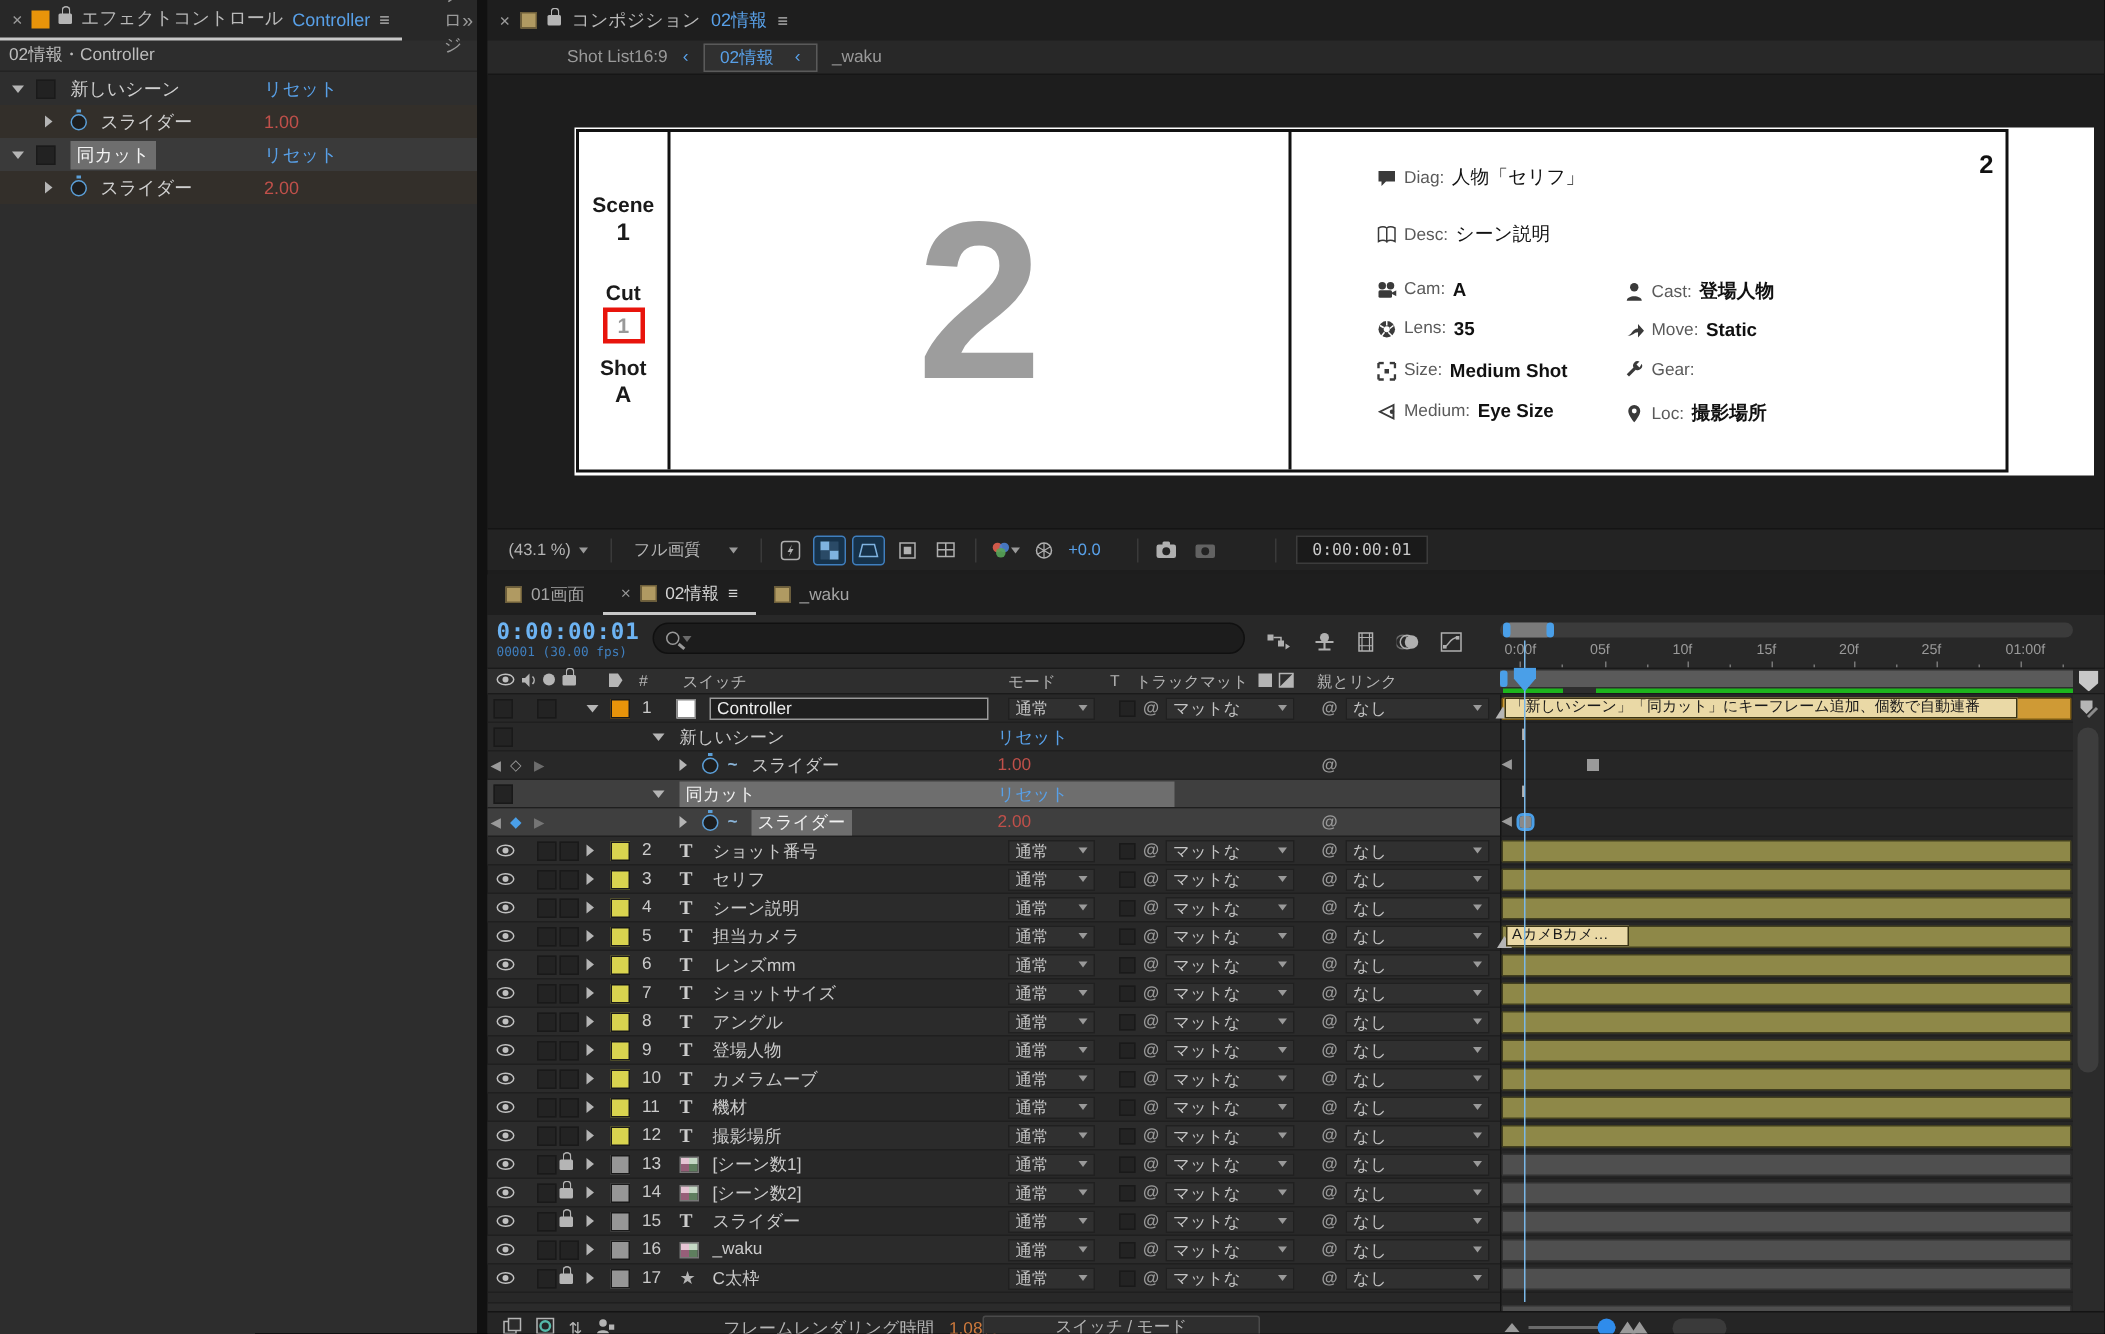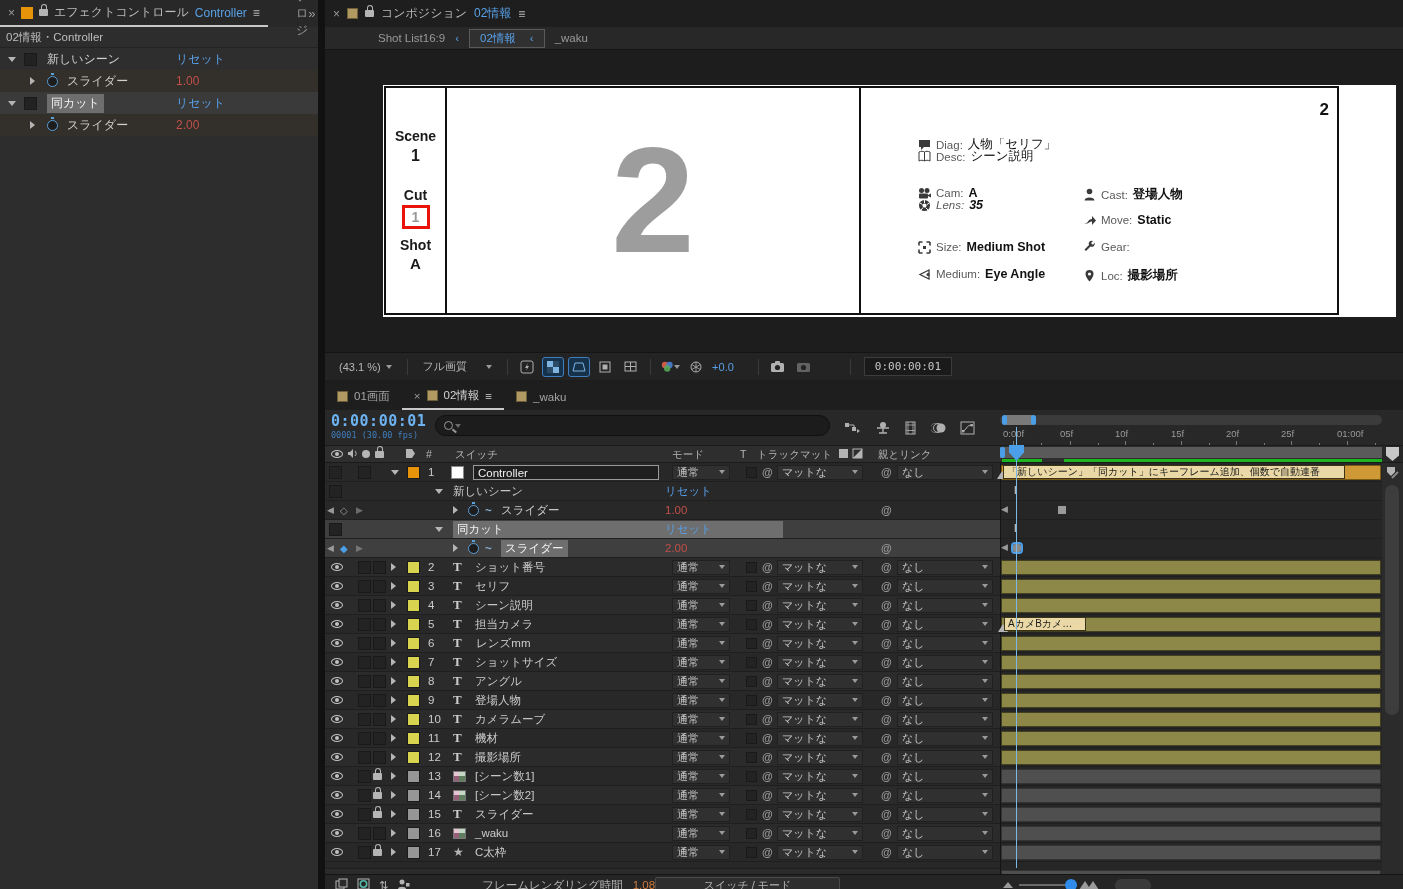--- a/index.html
+++ b/index.html
@@ -246,21 +246,21 @@
             <div style="margin-top:3px;font-size:16px">1</div>
             <div style="margin-top:22px">Cut</div>
             <div style="margin-top:2px"><span class="sb-cut-box">1</span></div>
             <div style="margin-top:8px">Shot</div>
             <div style="margin-top:2px;font-size:15px">A</div>
           </div>
           <div class="sb-big">2</div>
           <div class="sb-info">
             <div class="sb-page">2</div>
             <div id="sb-info-lines">
-                <div class="info-line" style="left: 57px; top: 22px; margin-top: 26px;">
+                <div class="info-line" style="left: 57px; top: 22px;">
                   <span class="iico">
                     <svg width="13" height="13">
                       <path d="M1 2h11v7H6L3 12V9H1z" fill="#3a3a3a"></path>
                     </svg>
                   </span>
     <span class="info-label">Diag:</span>
     <span class="info-value serif">人物「セリフ」</span>
                 </div>
                 <div class="info-line" style="left: 57px; top: 60px;">
                   <span class="iico">
@@ -276,21 +276,21 @@
                     <svg width="13" height="13">
                       <circle cx="3.5" cy="3.5" r="2.5" fill="#3a3a3a"></circle>
                       <circle cx="9" cy="3.5" r="2.5" fill="#3a3a3a"></circle>
                       <rect x="1" y="6.5" width="9" height="5" rx="1" fill="#3a3a3a"></rect>
                       <path d="M10 8l3-1.5v4L10 9z" fill="#3a3a3a"></path>
                     </svg>
                   </span>
     <span class="info-label">Cam:</span>
     <span class="info-value ">A</span>
                 </div>
-                <div class="info-line" style="left: 57px; top: 110px; font-style: italic;">
+                <div class="info-line" style="left: 57px; top: 124px;">
                   <span class="iico">
                     <svg width="13" height="13">
                       <circle cx="6.5" cy="6.5" r="5.5" fill="#3a3a3a"></circle>
                       <circle cx="6.5" cy="6.5" r="2" fill="#fff"></circle>
                       <path d="M6.5 1v3M11 4l-2.5 2M10 11L7.5 8.5M3 11l2-2.5M2 4l2.5 1.5" stroke="#fff"></path>
                     </svg>
                   </span>
     <span class="info-label">Lens:</span>
     <span class="info-value ">35</span>
                 </div>
@@ -305,21 +305,21 @@
     <span class="info-value ">Medium Shot</span>
                 </div>
                 <div class="info-line" style="left: 57px; top: 179px;">
                   <span class="iico">
                     <svg width="13" height="13">
                       <path d="M11 2L2 6.5 11 11z" fill="none" stroke="#3a3a3a" stroke-width="1.3"></path>
                       <circle cx="10" cy="6.5" r="1.5" fill="#3a3a3a"></circle>
                     </svg>
                   </span>
     <span class="info-label">Medium:</span>
-    <span class="info-value ">Eye Angle</span>
+    <span class="info-value ">Eye Size</span>
                 </div>
                 <div class="info-line" style="left: 222px; top: 98px;">
                   <span class="iico">
                     <svg width="13" height="13">
                       <circle cx="6.5" cy="3.5" r="2.8" fill="#3a3a3a"></circle>
                       <path d="M1.5 12.5c0-4 10-4 10 0z" fill="#3a3a3a"></path>
                     </svg>
                   </span>
     <span class="info-label">Cast:</span>
     <span class="info-value ">登場人物</span>

